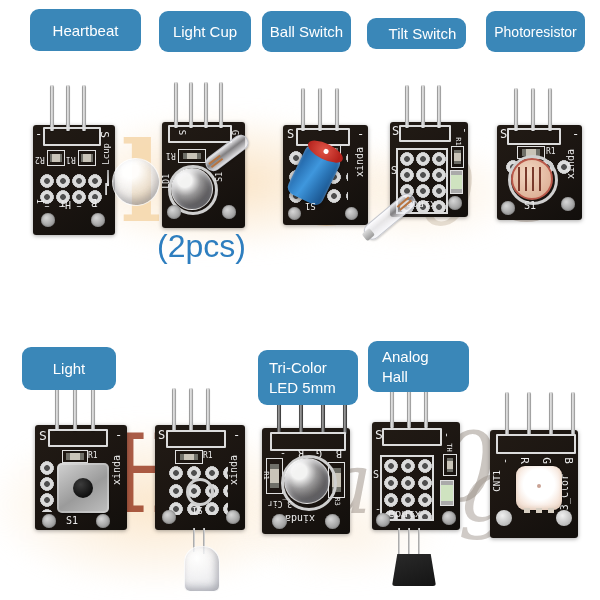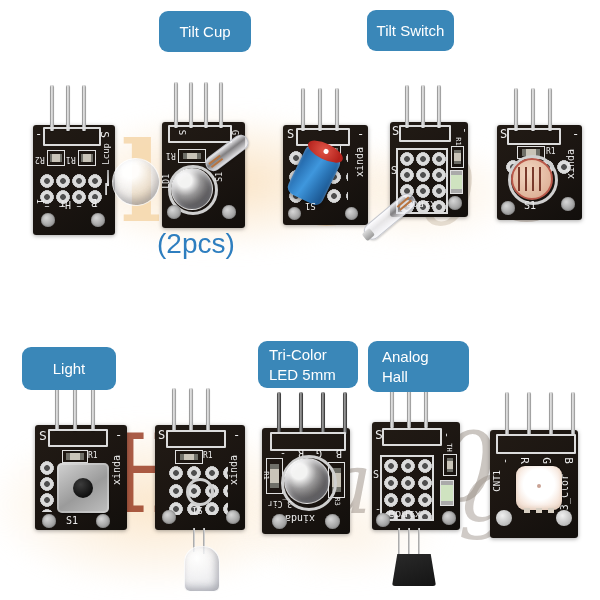--- a/index.html
+++ b/index.html
@@ -23,21 +23,21 @@
   #wm-b0{left:98px;top:420px;font-size:108px;color:rgba(146,48,22,0.78);font-weight:bold;}
   #wm-b1{left:196px;top:448px;font-size:84px;color:rgba(168,158,148,0.5);font-style:italic;}
   #wm-b2{left:322px;top:442px;font-size:84px;color:rgba(160,150,140,0.55);font-style:italic;}
   #wm-b3{left:436px;top:420px;font-size:96px;color:rgba(152,142,132,0.5);font-style:italic;}
   #wm-b4{left:458px;top:446px;font-size:88px;color:rgba(150,140,130,0.45);font-style:italic;}
   
   .tag{position:absolute;background:var(--label-bg);color:var(--label-text);border-radius:9px;
        display:flex;align-items:center;justify-content:center;font-size:15px;z-index:3;}
   .tag.two{flex-direction:column;align-items:flex-start;justify-content:center;
        padding-left:11px;line-height:1.3;}
-  .note{position:absolute;color:var(--note-text);font-size:28px;z-index:3;}
+  .note{position:absolute;color:var(--note-text);font-size:32px;z-index:3;}
   
   .module{position:absolute;background:linear-gradient(145deg,#221b15,var(--pcb) 55%,#120f0c);
           border-radius:3px;box-shadow:0 1px 4px rgba(0,0,0,0.35);z-index:2;}
   .pin{position:absolute;width:4px;border-radius:2px 2px 1px 1px;
        background:linear-gradient(90deg,#7e7e7e,#efefef 45%,#8c8c8c);
        box-shadow:0 1px 1px rgba(0,0,0,0.25);}
   .pin.d{background:linear-gradient(90deg,#2c2c2c,#a9a9a9 45%,#222);}
   .brk{position:absolute;border:2px solid #dcdcdc;border-radius:1px;}
   .sk{position:absolute;color:var(--silkscreen);font-family:"DejaVu Sans Mono",monospace;line-height:1;}
   .r90{transform:rotate(90deg);} .r180{transform:rotate(180deg);}
@@ -105,25 +105,28 @@
   <span class="wm" id="wm-t0">l</span>
   <span class="wm" id="wm-t1">O</span>
   <span class="wm" id="wm-t2">0</span>
   <span class="wm" id="wm-t3">3</span>
   <span class="wm" id="wm-b0">H</span>
   <span class="wm" id="wm-b1">a</span>
   <span class="wm" id="wm-b2">a</span>
   <span class="wm" id="wm-b3">0</span>
   <span class="wm" id="wm-b4">g</span>
 
-  <div class="tag" style="left:159px;top:11px;width:92px;height:41px;">Tilt Cup</div>
-  <div class="tag" style="left:367px;top:10px;width:87px;height:41px;">Tilt Switch</div>
+  <div class="tag" style="left:30px;top:9px;width:111px;height:42px;">Heartbeat</div>
+  <div class="tag" style="left:159px;top:11px;width:92px;height:41px;">Light Cup</div>
+  <div class="tag" style="left:262px;top:11px;width:89px;height:41px;">Ball Switch</div>
+  <div class="tag" style="left:367px;top:18px;width:87px;height:31px;padding-left:12px;">Tilt Switch</div>
+  <div class="tag" style="left:486px;top:11px;width:99px;height:41px;font-size:14px;">Photoresistor</div>
 
   <div class="tag" style="left:22px;top:347px;width:94px;height:43px;">Light</div>
-  <div class="tag two" style="left:258px;top:341px;width:89px;height:47px;">
+  <div class="tag two" style="left:258px;top:350px;width:89px;height:55px;">
     <span>Tri-Color</span>
     <span>LED 5mm</span>
   </div>
   <div class="tag two" style="left:368px;top:341px;width:87px;height:51px;padding-left:14px;">
     <span>Analog</span>
     <span>Hall</span>
   </div>
 
   <div class="note" style="left:157px;top:228px;">(2pcs)</div>
 

